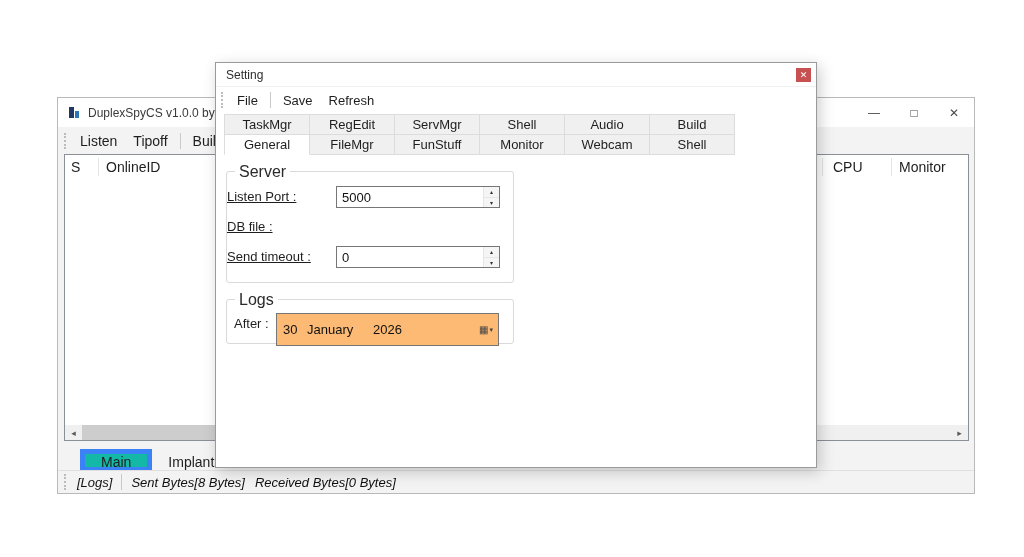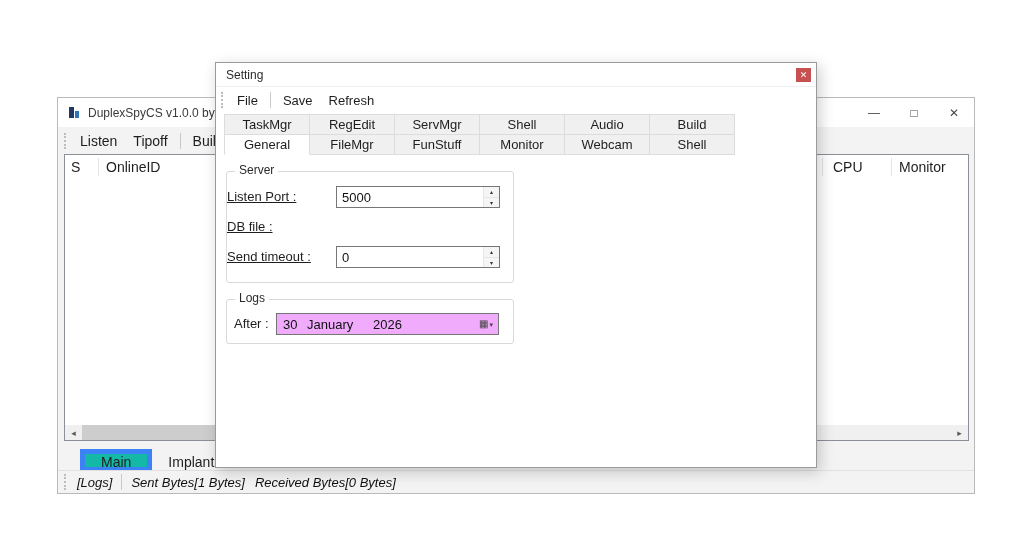--- a/index.html
+++ b/index.html
@@ -46,30 +46,30 @@
   .sw-menubar { position:absolute; left:0; top:24px; width:100%; height:26px; display:flex; align-items:center; padding-left:5px; }
   .menu-item { font-size:13px; color:#1e1e1e; padding:0 8px; white-space:nowrap; }
   .sw-tabs { position:absolute; left:8px; top:51px; }
   .tab-row { display:flex; }
   .tab-row.row2 { margin-top:-1px;justify-content:center; }
   .tab { width:86px; height:21px; line-height:19px; text-align:center; font-size:13px; color:#1e1e1e; background:#f0f0f0; border:1px solid #dcdcdc; margin-right:-1px; white-space:nowrap; }
   .tab.selected { background:#ffffff; border-bottom-color:#ffffff; position:relative; z-index:2; }
   .groupbox { position:absolute; border:1px solid #d9d9d9; border-radius:3px; background:#ffffff; }
   .gb-server { left:10px; top:108px; width:288px; height:112px; }
   .gb-logs { left:10px; top:236px; width:288px; height:45px; }
-  .gb-legend { position:absolute; top:-9px; left:8px; background:#ffffff; padding:0 4px; font-size:12px; color:#2a2a2a; }
+  .gb-legend { position:absolute; top:-9px; left:8px; background:#ffffff; padding:0 4px; font-size:16px; color:#2a2a2a; }
   .fieldrow { position:absolute; left:0; width:100%; height:22px; }
   .flabel { position:absolute; left:0; top:0; width:104px; font-size:13px; color:#1e1e1e; line-height:22px; white-space:nowrap;text-decoration:underline; }
   .field { position:absolute; left:109px; top:0; width:164px; height:22px; border:1px solid #767676; background:#ffffff; display:flex; }
   .field input { flex:1; min-width:0; border:none; outline:none; font-size:13px; font-family:inherit; padding:0 0 0 5px; color:#111111; background:transparent; }
   .spinner { width:16px; display:flex; flex-direction:column; border-left:1px solid #e6e6e6; flex:0 0 auto; }
   .spin { flex:1; display:flex; align-items:center; justify-content:center; font-size:6px; color:#333333; background:#f5f5f5; }
   .spin.up { border-bottom:1px solid #e6e6e6; }
   .after-label { position:absolute; left:7px; top:13px; font-size:13px; color:#1e1e1e; line-height:22px;text-align:right; }
-  .datefield { position:absolute; left:49px; top:13px; width:223px; height:22px; border:1px solid #767676; background:#f0abfc; display:flex; align-items:center; font-size:13px; color:#111111; }
+  .datefield { position:absolute; left:49px; top:13px; width:223px; height:33px; border:1px solid #767676; background:#fdba74; display:flex; align-items:center; font-size:13px; color:#111111; }
   .dseg { white-space:nowrap; }
   .dseg.day { padding-left:6px; width:30px; }
   .dseg.month { width:66px; }
   .dseg.year { flex:1; }
   .cal-btn { width:24px; height:100%; display:flex; align-items:center; justify-content:center; gap:1px; color:#444444; flex:0 0 auto; }
   .cal-glyph { font-size:10px; line-height:1; }
   .cal-arrow { font-size:7px; line-height:1; }
 </style>
 </head>
 <body>
@@ -118,21 +118,21 @@
 
     <div class="mw-tabs">
       <div class="mtab selected">Main</div>
       <div class="mtab">Implant</div>
     </div>
 
     <div class="mw-statusbar">
       <span class="grip"></span>
       <span class="sbar-item">[Logs]</span>
       <span class="tb-sep"></span>
-      <span class="sbar-item">Sent Bytes[1 Bytes]</span>
+      <span class="sbar-item">Sent Bytes[8 Bytes]</span>
       <span class="sbar-item">Received Bytes[0 Bytes]</span>
     </div>
   </div>
 
   <div class="setting-window">
 
     <div class="sw-titlebar">
       <span>Setting</span>
       <div class="sw-close">✕</div>
     </div>

